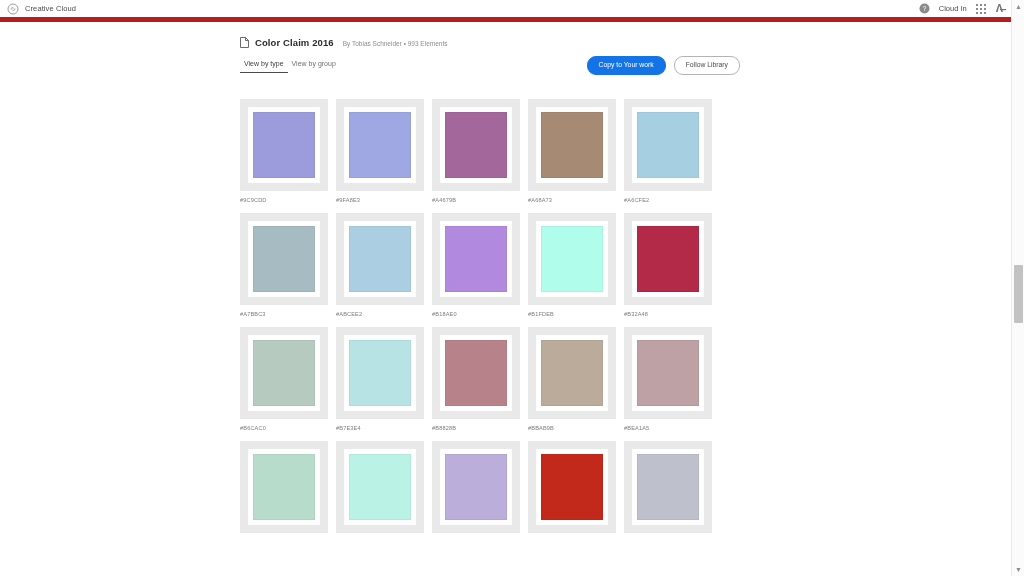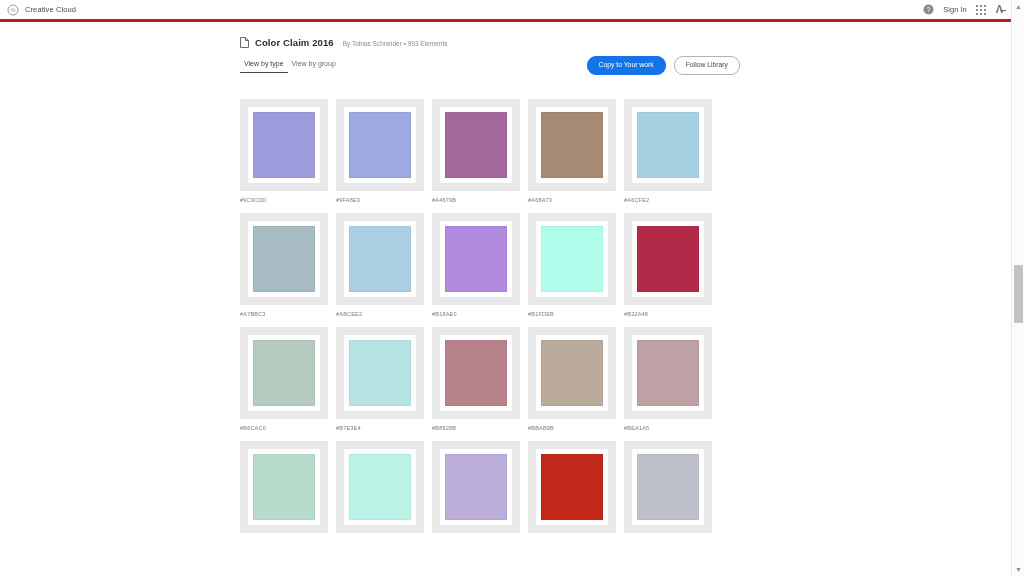--- a/index.html
+++ b/index.html
@@ -9,21 +9,21 @@
     font-family: "Liberation Sans", sans-serif;
     overflow: hidden;
   }
   body { position: relative; }
 
   
   .topbar {
     position: absolute; top: 0; left: 0;
     width: 1011px; height: 22px;
     background: #ffffff;
-    border-bottom: 3px solid #b91c1c;
+    border-bottom: 5px solid #b91c1c;
     display: flex; align-items: center;
   }
   .cc-brand {
     display: flex; align-items: center; gap: 6px;
     padding-left: 7px;
   }
   .cc-logo {
     width: 12px; height: 12px;
     display: flex; align-items: center; justify-content: center;
     color: #9a9a9a;
@@ -177,21 +177,21 @@
     <span class="cc-name">Creative Cloud</span>
   </div>
 
   <div class="topbar-right">
     <span class="tb-icon">
       <svg width="11" height="11" viewBox="0 0 11 11" fill="currentColor">
         <circle cx="5.5" cy="5.5" r="5"></circle>
         <text x="5.5" y="8" font-size="7" fill="#ffffff" text-anchor="middle" font-family="Liberation Sans, sans-serif">?</text>
       </svg>
     </span>
-    <span class="tb-signin">Sign In</span>
+    <span class="tb-signin">Cloud In</span>
     <span class="tb-icon">
       <svg width="10" height="10" viewBox="0 0 10 10" fill="currentColor">
         <rect x="0" y="0" width="2" height="2"></rect>
           <rect x="4" y="0" width="2" height="2"></rect>
           <rect x="8" y="0" width="2" height="2"></rect>
         <rect x="0" y="4" width="2" height="2"></rect>
           <rect x="4" y="4" width="2" height="2"></rect>
           <rect x="8" y="4" width="2" height="2"></rect>
         <rect x="0" y="8" width="2" height="2"></rect>
           <rect x="4" y="8" width="2" height="2"></rect>

